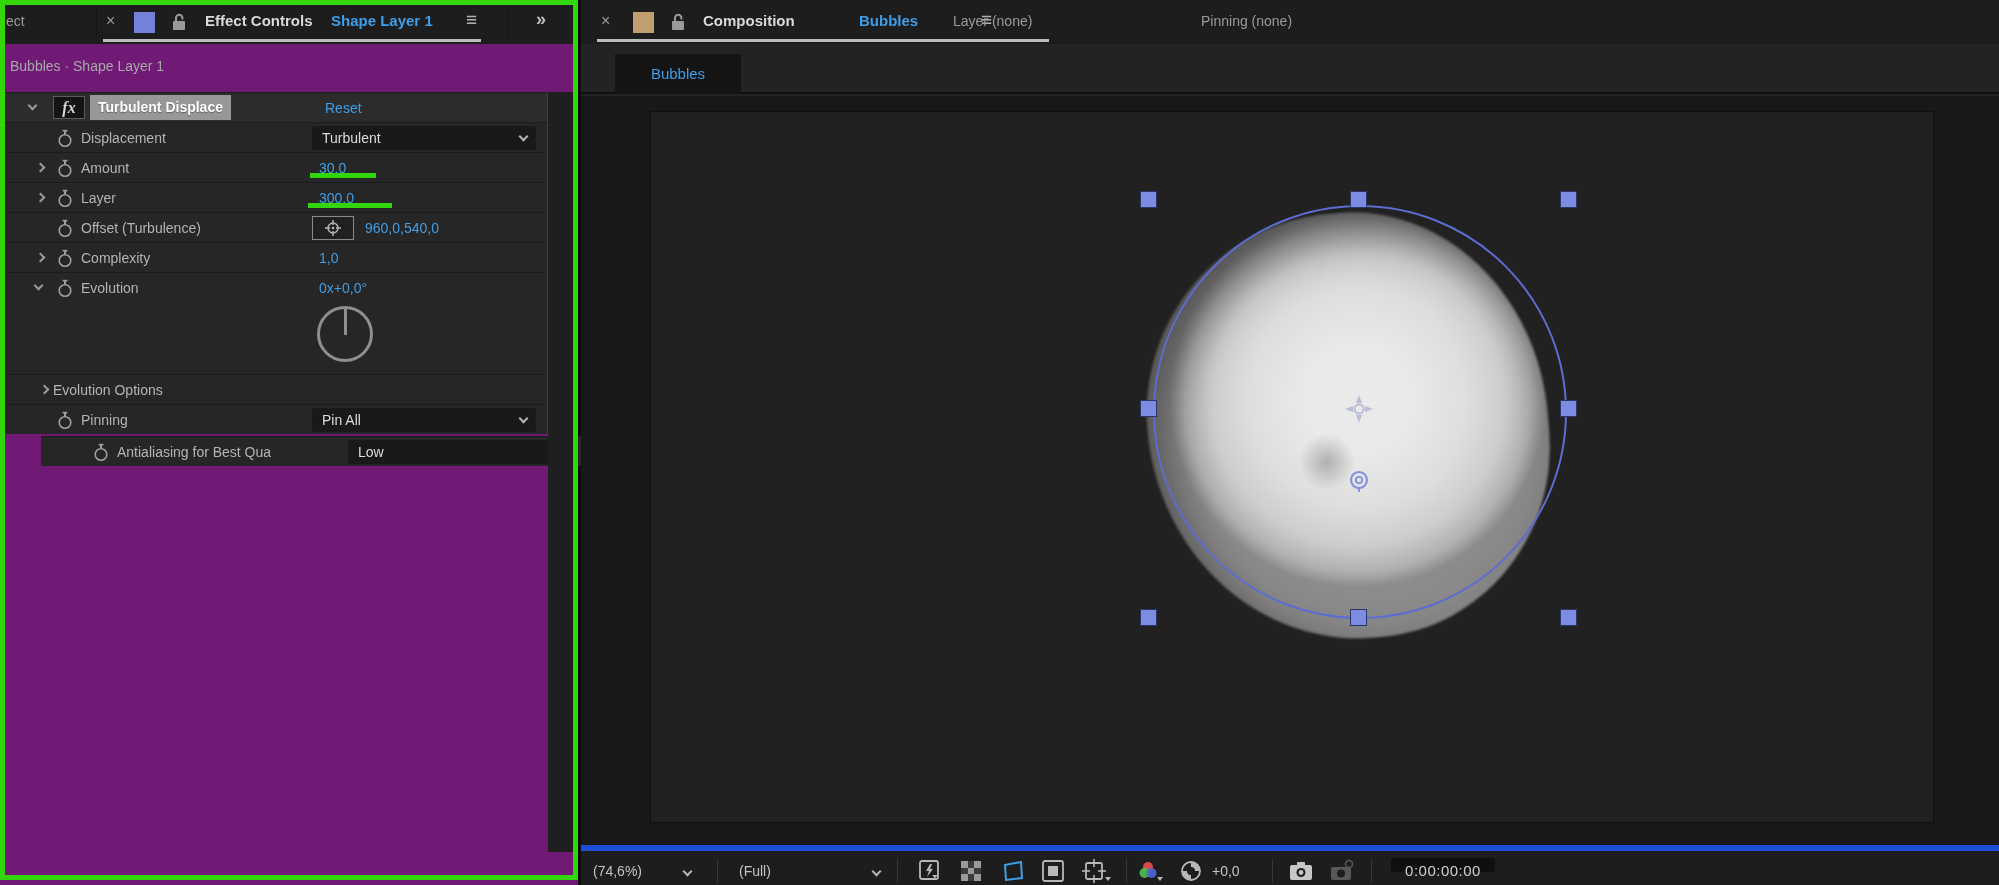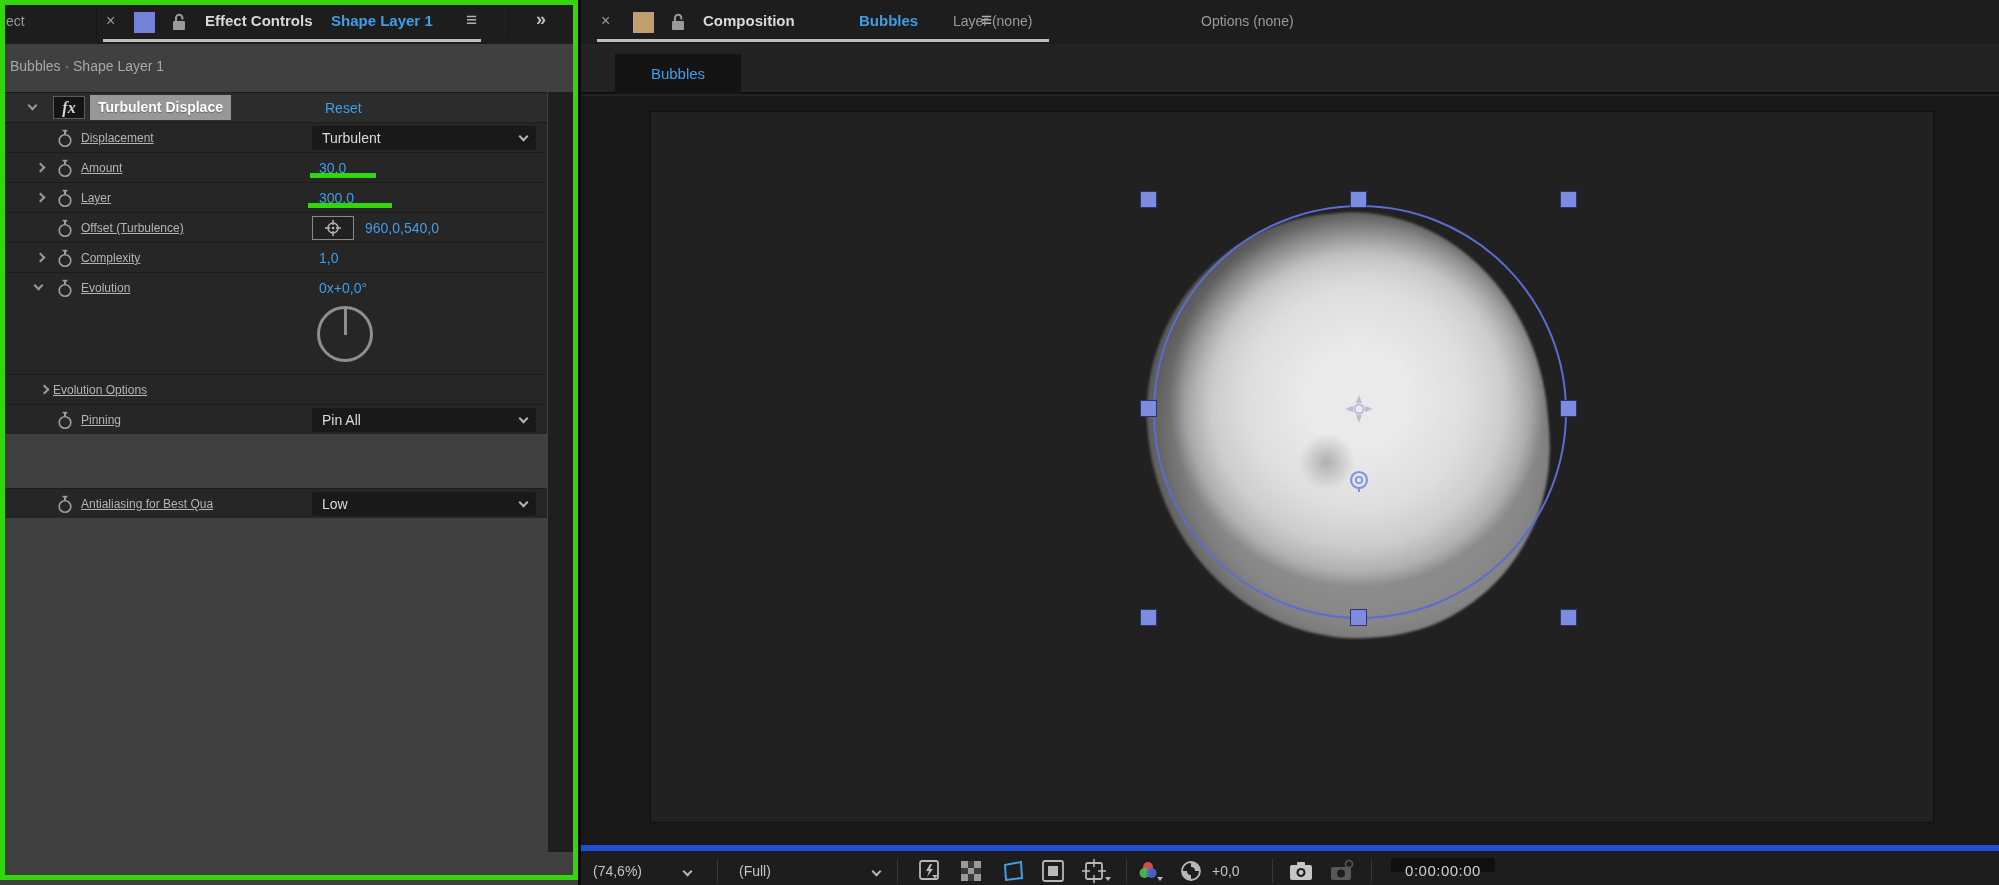--- a/index.html
+++ b/index.html
@@ -5,35 +5,35 @@
   * { box-sizing: border-box; margin: 0; padding: 0; }
   html,body { background:#0c0c0c; }
   body {
     width:1999px; height:885px; position:relative; overflow:hidden;
     font-family:"Liberation Sans","DejaVu Sans",sans-serif;
     -webkit-font-smoothing:antialiased;
   }
   .abs { position:absolute; }
 
   
-  .panel { background:#404040; }
+  .panel { background:#701a75; }
   .tabbar { background:#1d1d1d; height:44px; }
   .gray-txt { color:#9a9a9a; font-size:14px; }
   .white-txt { color:#d9d9d9; }
   .blue-txt { color:#3f9ee8; }
   .tab-underline { height:3px; background:#bdbdbd; }
   .vsep-tab { width:1px; background:#141414; top:6px; height:32px; }
 
   
   #effect-panel { left:0; top:0; width:578px; height:885px; }
   .swatch { width:21px; height:21px; top:12px; }
   .ec-breadcrumb { left:10px; top:52px; height:28px; line-height:28px; color:#a8a8a8; font-size:14px; }
 
   .row { position:absolute; left:5px; width:542px; height:30px; background:#262626; border-top:1px solid #1c1c1c; }
-  .row .label { position:absolute; left:76px; top:0; height:30px; line-height:30px; color:#b4b4b4; font-size:12px; white-space:nowrap;text-decoration:underline; }
+  .row .label { position:absolute; left:76px; top:0; height:30px; line-height:30px; color:#b4b4b4; font-size:14px; white-space:nowrap; }
   .chev { position:absolute; width:7px; height:7px; border-right:2px solid #9a9a9a; border-bottom:2px solid #9a9a9a; }
   .chev.right { transform:rotate(-45deg); top:11px; }
   .chev.down  { transform:rotate(45deg);  top:9px;  }
   .stopwatch { position:absolute; left:52px; top:6px; }
   .linkval { position:absolute; left:314px; top:0; height:30px; line-height:30px; color:#3f9ee8; font-size:14px; }
   .dropdown { position:absolute; left:307px; top:3px; width:224px; height:24px; background:#191919; border-radius:3px; }
   .dropdown .dd-label { position:absolute; left:10px; top:0; height:24px; line-height:24px; color:#dcdcdc; font-size:14px; }
   .dropdown .dd-chev { position:absolute; right:9px; top:7px; width:7px; height:7px; border-right:2px solid #b5b5b5; border-bottom:2px solid #b5b5b5; transform:rotate(45deg); }
   .fx-badge { position:absolute; left:48px; top:3px; width:32px; height:23px; background:#141414; border:1px solid #5c5c5c;
               color:#d6d6d6; font-family:"Liberation Serif","DejaVu Serif",serif; font-style:italic; font-weight:bold;
@@ -204,21 +204,21 @@
         <line x1="5.6" y1="1.6" x2="10.4" y2="1.6" stroke="#9f9f9f" stroke-width="1.6"></line>
       </svg>
     <span class="label">Pinning</span>
     <div class="dropdown">
       <span class="dd-label">Pin All</span>
       <span class="dd-chev"></span>
     </div>
   </div>
 
 
-  <div class="row" style="top:488px;">
+  <div class="row" style="top:436px;margin-left:36px;">
     <svg class="stopwatch" width="16" height="19">
         <circle cx="8" cy="11.5" r="5.8" fill="none" stroke="#9f9f9f" stroke-width="1.6"></circle>
         <line x1="8" y1="2" x2="8" y2="5" stroke="#9f9f9f" stroke-width="2"></line>
         <line x1="5.6" y1="1.6" x2="10.4" y2="1.6" stroke="#9f9f9f" stroke-width="1.6"></line>
       </svg>
     <span class="label">Antialiasing for Best Qua</span>
     <div class="dropdown">
       <span class="dd-label">Low</span>
       <span class="dd-chev"></span>
     </div>
@@ -240,21 +240,21 @@
     <svg class="abs" style="left:88px;top:11px;" width="18" height="22">
       <rect x="3" y="10" width="12" height="9" rx="1" fill="#9a9a9a"></rect>
       <path d="M6 10 V7 a3.2 3.2 0 0 1 6.4 0 V8.4" stroke="#9a9a9a" stroke-width="2" fill="none"></path>
     </svg>
     <span class="abs white-txt" style="left:122px;top:12px;font-size:15px;font-weight:bold;">Composition</span>
     <span class="abs blue-txt" style="left:278px;top:12px;font-size:15px;font-weight:bold;">Bubbles</span>
     <span class="abs" style="left:400px;top:9px;font-size:19px;color:#b0b0b0;">≡</span>
     <div class="abs tab-underline" style="left:16px;top:39px;width:452px;"></div>
 
     <span class="abs gray-txt" style="left:372px;top:13px;">Layer (none)</span>
-    <span class="abs gray-txt" style="left:620px;top:13px;">Options (none)</span>
+    <span class="abs gray-txt" style="left:620px;top:13px;">Pinning (none)</span>
   </div>
 
   <div id="viewer-strip" class="abs">
     <div class="abs viewer-tab">Bubbles</div>
   </div>
 
   <div id="viewer" class="abs">
     <div id="comp-frame" class="abs">
       <div class="abs blob"></div>
       <div class="abs shape-path"></div>

